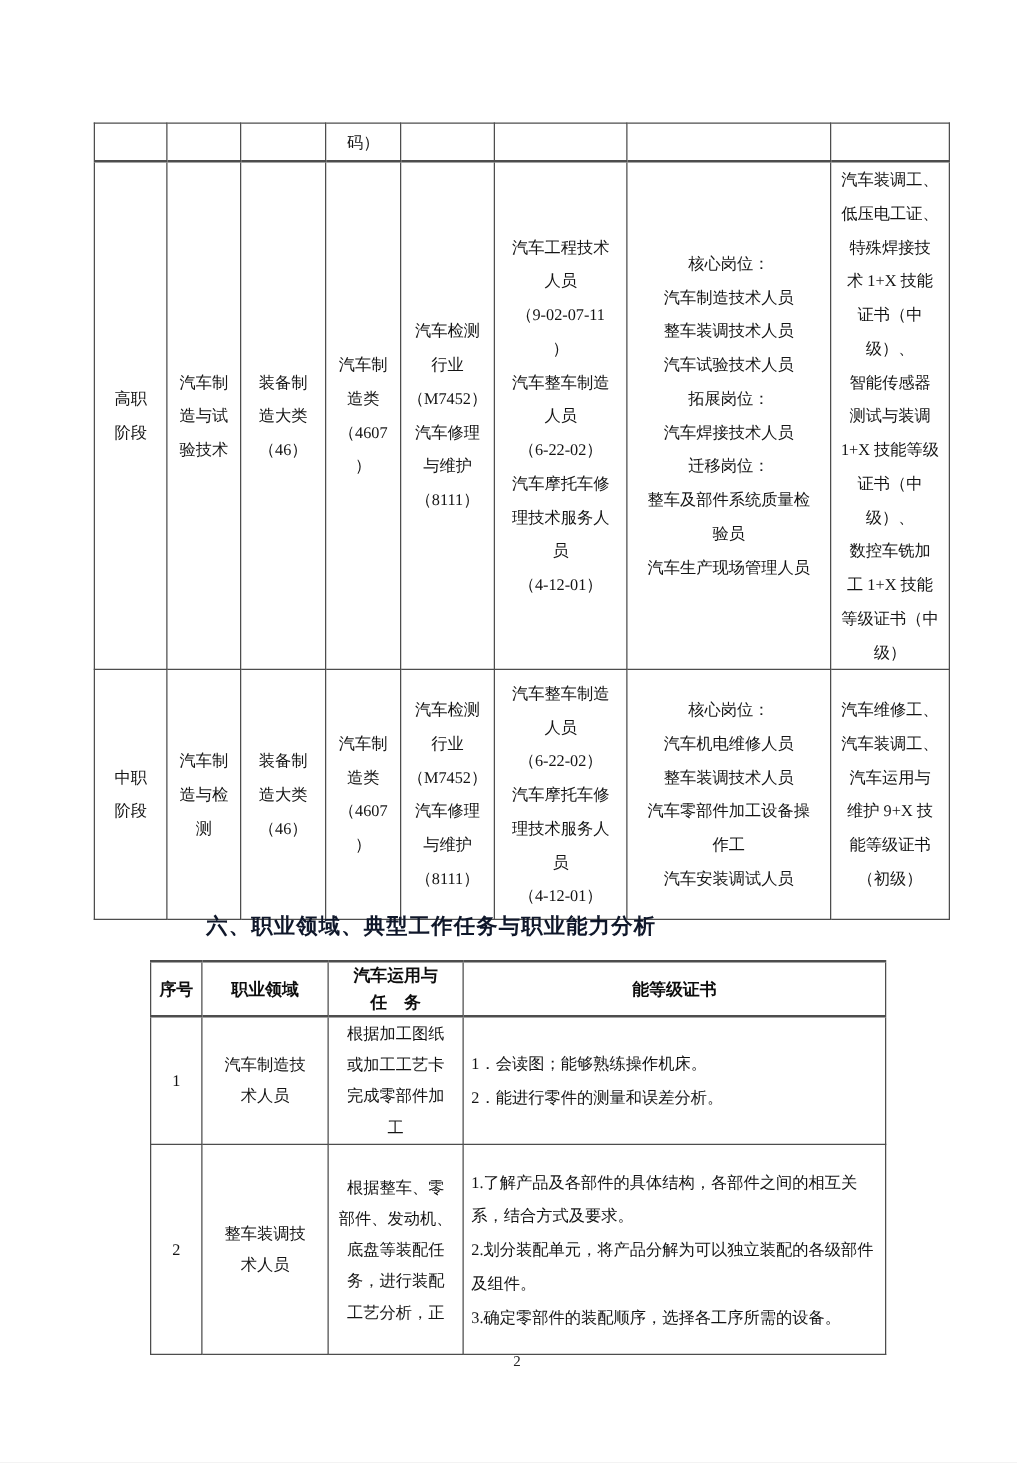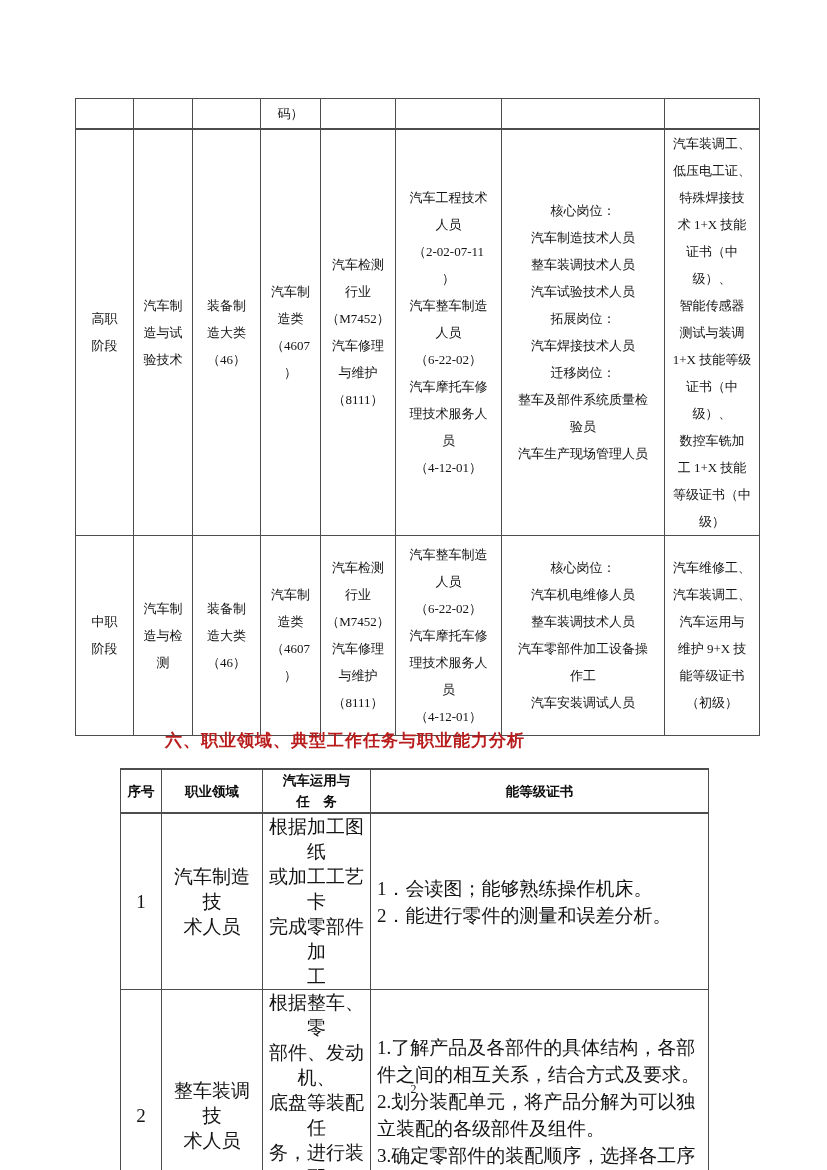--- a/index.html
+++ b/index.html
@@ -19,36 +19,36 @@
     white-space:pre-line;padding:0 2px;overflow:hidden;
   }
   table.t1 tr.cont-row td{border-bottom:2px solid #4d4d4d;}
   table.t1 tr.cont-row{height:30px;}
   table.t1 tr.row-gz{height:383px;}
   table.t1 tr.row-zz{height:200px;}
   
   .section-heading{
     position:absolute;left:165px;top:729px;margin:0;
     font-family:"Liberation Sans","DejaVu Sans",sans-serif;
-    font-size:17px;font-weight:bold;color:#b91c1c;letter-spacing:1px;
+    font-size:17px;font-weight:bold;color:#0f172a;letter-spacing:1px;
   }
   
   table.t2{
     position:absolute;left:120px;top:768px;width:588px;
     border-collapse:collapse;table-layout:fixed;
   }
   table.t2 th{
     border:1px solid #4d4d4d;border-top:2px solid #4d4d4d;border-bottom:2px solid #4d4d4d;
     font-family:"Liberation Sans","DejaVu Sans",sans-serif;
     font-size:13.5px;font-weight:bold;text-align:center;vertical-align:middle;
     white-space:pre-line;line-height:21px;padding:0 2px;color:#0d0d0d;
   }
   table.t2 td{
     border:1px solid #4d4d4d;
-    font-size:19px;text-align:center;vertical-align:middle;
+    font-size:13px;text-align:center;vertical-align:middle;
     white-space:pre-line;line-height:25px;padding:0 3px;overflow:hidden;
   }
   table.t2 td.req{text-align:left;line-height:27px;padding:16px 6px;}
   table.t2 tr.hdr{height:32px;}
   table.t2 tr.r1{height:102px;}
   table.t2 tr.r2{height:135px;}
   
   .page-number{
     position:absolute;left:0;right:0;top:1082px;text-align:center;
     font-size:12px;color:#222;
@@ -95,21 +95,21 @@
 （4607
 ）</td>
       <td>汽车检测
 行业
 （M7452）
 汽车修理
 与维护
 （8111）</td>
       <td>汽车工程技术
 人员
-（2-02-07-11
+（9-02-07-11
 ）
 汽车整车制造
 人员
 （6-22-02）
 汽车摩托车修
 理技术服务人
 员
 （4-12-01）</td>
       <td>核心岗位：
 汽车制造技术人员

